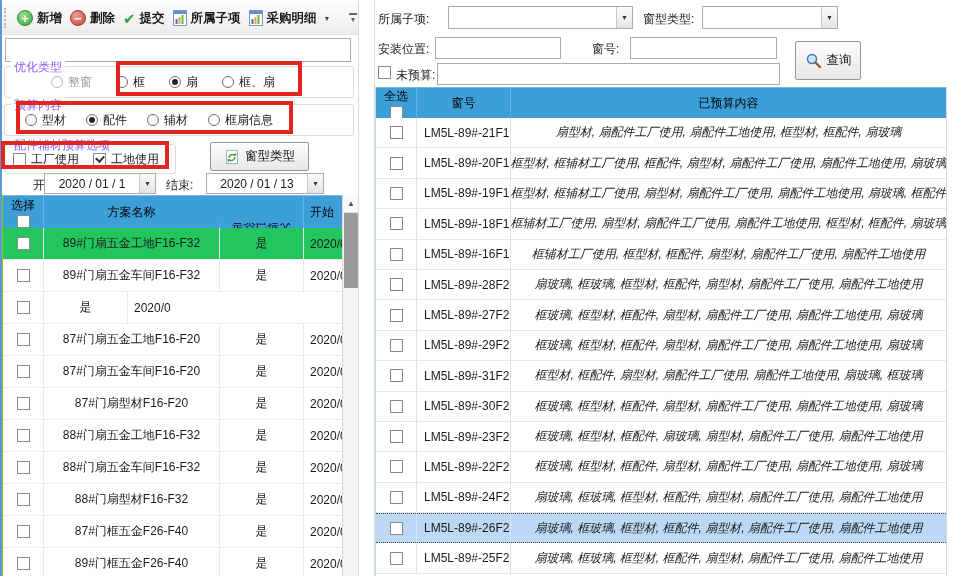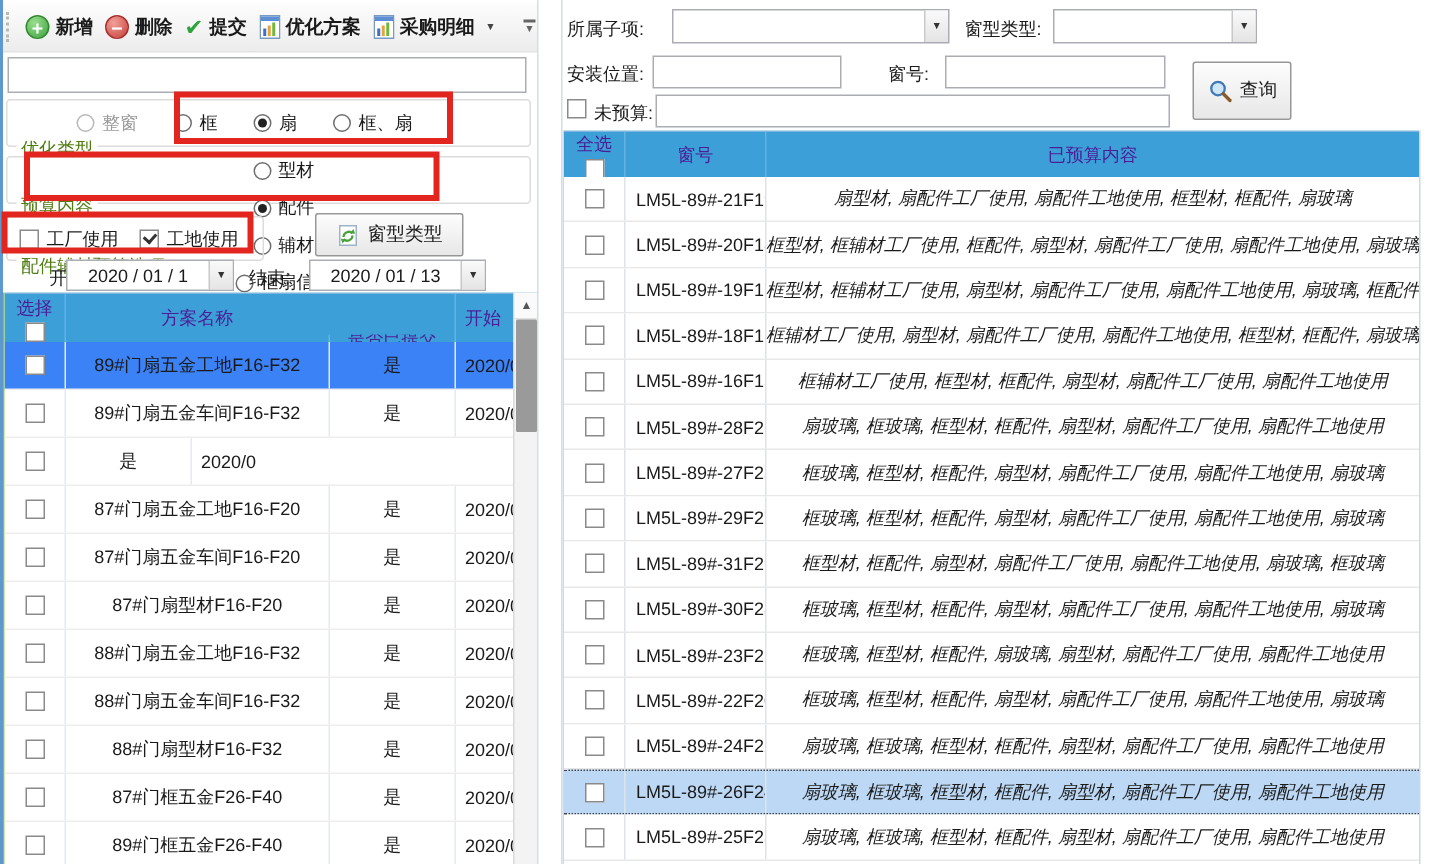--- a/index.html
+++ b/index.html
@@ -21,21 +21,21 @@
   .ico-check{color:#2ea33c;font-size:15px;font-weight:700;line-height:1;}
   .caret{font-size:7px;color:#444;margin-left:3px;}
   .tb-overflow{left:346px;top:6px;width:14px;height:24px;display:flex;flex-direction:column;
         align-items:center;justify-content:center;gap:1px;}
   .tb-overflow .bar{width:8px;height:2px;background:#666;}
   .tb-overflow .dn{font-size:7px;color:#666;line-height:1;}
   
   .search{left:5px;top:38px;width:336px;height:20px;border:1px solid #abadb3;font:inherit;padding:1px 4px;}
   
   .gbox{border:1px solid #dcdcdc;border-radius:3px;}
-  .glabel{position:absolute;top:-8px;left:6px;background:#fff;padding:0 3px;color:#4d7c0f;margin-top:32px;}
+  .glabel{position:absolute;top:-8px;left:6px;background:#fff;padding:0 3px;color:#8b5cf6;}
   .optrow{display:flex;align-items:center;height:100%;}
   .rad{width:12px;height:12px;border:1px solid #6e6e6e;border-radius:50%;background:#fff;
        display:inline-block;position:relative;box-sizing:border-box;flex:none;}
   .rad.on::after{content:"";position:absolute;left:2px;top:2px;width:6px;height:6px;border-radius:50%;background:#222;}
   .rad.dis{border-color:#b8b8b8;}
   .rlbl{margin:0 0 0 5px;}
   .dis-t{color:#9a9a9a;}
   .cb{width:13px;height:13px;border:1px solid #8a8a8a;background:#fff;display:inline-block;
       position:relative;box-sizing:border-box;flex:none;}
   .cb.on::after{content:"";position:absolute;left:2px;top:1px;width:6px;height:4px;
@@ -43,29 +43,29 @@
   
   .btn{display:flex;align-items:center;justify-content:center;gap:5px;
        background:linear-gradient(#fdfdfd,#e7e7e7);border:1px solid #979797;border-radius:2px;
        font-size:12.5px;}
   
   .dcombo{border:1px solid #abadb3;background:#fff;display:flex;align-items:center;height:21px;box-sizing:border-box;}
   .dval{flex:1;text-align:center;white-space:nowrap;overflow:hidden;}
   .dbtn{width:15px;align-self:stretch;border-left:1px solid #c8c8c8;background:linear-gradient(#fafafa,#e4e4e4);
         display:flex;align-items:center;justify-content:center;font-size:7px;color:#333;}
   
-  .thead{background:#3c9fd8;color:#4c1d95;display:flex;border-top:1px solid #7fb5dc;box-sizing:border-box;}
+  .thead{background:#3c9fd8;color:#000000;display:flex;border-top:1px solid #7fb5dc;box-sizing:border-box;}
   .hc{display:flex;flex-direction:column;align-items:center;justify-content:center;gap:1px;
       border-left:1px solid #64b2e0;box-sizing:border-box;overflow:hidden;white-space:nowrap;}
   .hc:first-child{border-left:none;}
   .hc .cb{background:#fff;}
   .ltable{left:2px;top:195px;width:356px;height:439px;overflow:hidden;background:#fff;border-left:1px solid #84cc16;}
   .lhead{height:33px;}
   .lrow{height:31px;display:flex;align-items:stretch;border-bottom:1px solid #ededed;background:#fff;}
-  .lrow.sel{background:#3b82f6;}
+  .lrow.sel{background:#22c55e;}
   .lc{display:flex;align-items:center;justify-content:center;border-left:1px solid #e4eaf2;
       box-sizing:border-box;overflow:hidden;white-space:nowrap;}
   .lc:first-child{border-left:none;}
   .lc1{width:40px;flex:none;}
   .lc2{width:176px;flex:none;}
   .lc3{width:84px;flex:none;}
   .lc4{flex:1;justify-content:flex-start;padding-left:6px;}
   .lh1{width:40px;flex:none;}
   .lh2{width:176px;flex:none;}
   .lh3{width:84px;flex:none;margin-top:27px;}
@@ -120,21 +120,21 @@
       <span>提交</span>
     </div>
     <div class="tbtn">
       <svg width="14" height="16">
           <rect x="0.5" y="0.5" width="13" height="15" fill="#fff" stroke="#7a99c0"></rect>
           <rect x="1" y="1" width="12" height="3" fill="#5e8fd4"></rect>
           <rect x="2.5" y="9" width="2" height="5" fill="#3b6fc9"></rect>
           <rect x="5.5" y="7" width="2" height="7" fill="#e8a23c"></rect>
           <rect x="8.5" y="5" width="2" height="9" fill="#74b53f"></rect>
         </svg>
-      <span>优化方案</span>
+      <span>所属子项</span>
     </div>
     <div class="tbtn">
       <svg width="14" height="16">
           <rect x="0.5" y="0.5" width="13" height="15" fill="#fff" stroke="#7a99c0"></rect>
           <rect x="1" y="1" width="12" height="3" fill="#5e8fd4"></rect>
           <rect x="2.5" y="9" width="2" height="5" fill="#3b6fc9"></rect>
           <rect x="5.5" y="7" width="2" height="7" fill="#e8a23c"></rect>
           <rect x="8.5" y="5" width="2" height="9" fill="#74b53f"></rect>
         </svg>
       <span>采购明细</span>
@@ -167,21 +167,21 @@
       <span style="display:flex;align-items:center;">
         <span class="rad"></span>
         <span class="rlbl">框、扇</span>
       </span>
     </div>
   </div>
 
   
   <div class="abs gbox" style="left:4px;top:104px;width:348px;height:30px;">
     <span class="glabel">预算内容</span>
-    <div class="optrow" style="padding-left:20px;gap:8px;flex-direction:column;">
+    <div class="optrow" style="padding-left:20px;gap:20px;">
       <span style="display:flex;align-items:center;">
         <span class="rad"></span>
         <span class="rlbl">型材</span>
       </span>
       <span style="display:flex;align-items:center;">
         <span class="rad on"></span>
         <span class="rlbl">配件</span>
       </span>
       <span style="display:flex;align-items:center;">
         <span class="rad"></span>

